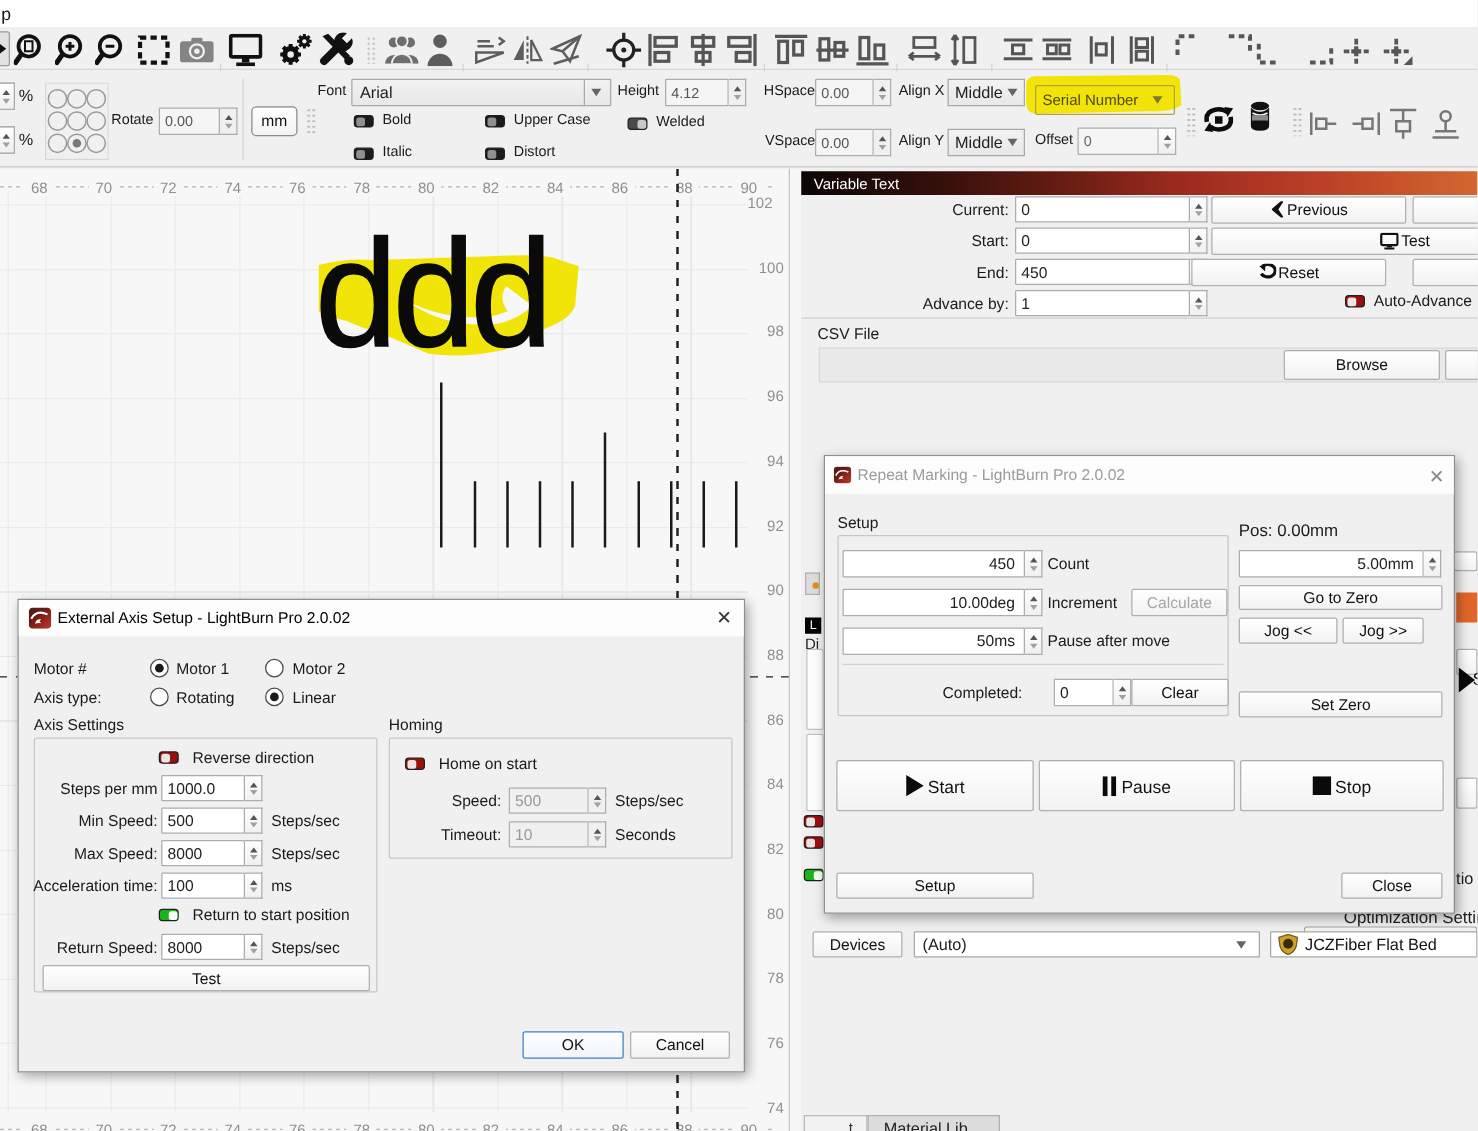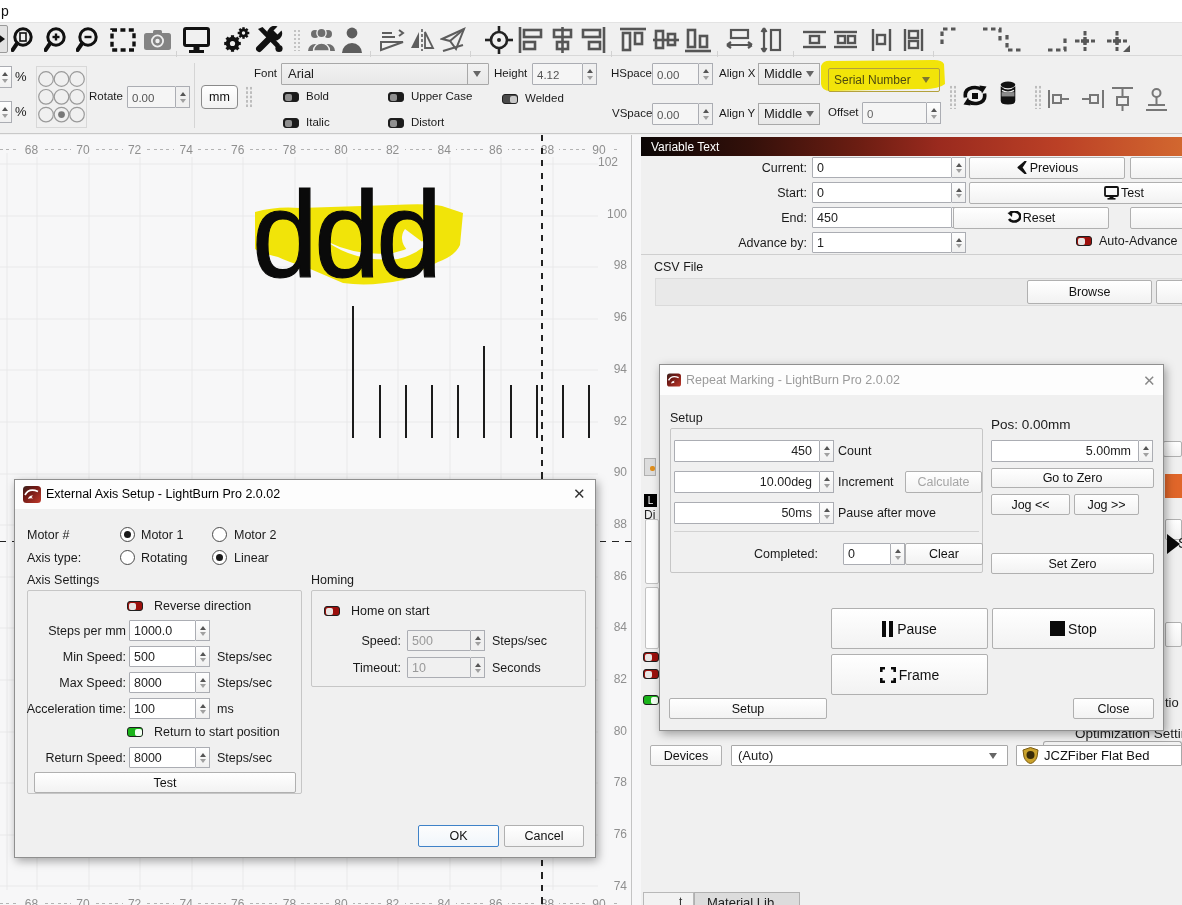--- a/index.html
+++ b/index.html
@@ -699,27 +699,25 @@
 <div class="inp" style="left:183px;top:178px;width:48px;height:22px;">0</div>
 <div class="spin" style="left:231px;top:178px;height:22px;"></div>
 <div class="btn" style="left:245px;top:178px;width:78px;height:22px;">Clear</div>
 <div class="lbl" style="position:absolute;left:331px;top:52px;font-size:13.5px;">Pos: 0.00mm</div>
 <div class="inp" style="left:331px;top:75px;width:148px;height:22px;text-align:right;padding-right:7px;">5.00mm</div>
 <div class="spin" style="left:479px;top:75px;height:22px;"></div>
 <div class="btn" style="left:331px;top:103px;width:163px;height:20px;">Go to Zero</div>
 <div class="btn" style="left:331px;top:129px;width:79px;height:21px;">Jog &lt;&lt;</div>
 <div class="btn" style="left:414px;top:129px;width:65px;height:21px;">Jog &gt;&gt;</div>
 <div class="btn" style="left:331px;top:188px;width:163px;height:21px;">Set Zero</div>
+<div class="btn" style="left:9px;top:243px;width:158px;height:41px;font-size:14px;"><svg width="15" height="17" viewBox="0 0 15 17" style="margin-right:3px">
+        <path d="M1 0 L15 8.5 L1 17 Z" fill="#0a0a0a"></path>
+      </svg>Start</div>
 <div class="btn" style="left:171px;top:243px;width:157px;height:41px;font-size:14px;"><svg width="11" height="16" viewBox="0 0 11 16" style="margin-right:4px">
         <rect x="0" y="0" width="4" height="16" fill="#0a0a0a"></rect>
         <rect x="7" y="0" width="4" height="16" fill="#0a0a0a"></rect>
       </svg>Pause</div>
 <div class="btn" style="left:332px;top:243px;width:163px;height:41px;font-size:14px;"><svg width="15" height="15" viewBox="0 0 15 15" style="margin-right:3px">
         <rect width="15" height="15" fill="#0a0a0a"></rect>
       </svg>Stop</div>
-<div class="btn" style="left:171px;top:289px;width:157px;height:41px;font-size:14px;"><svg width="16" height="16" viewBox="0 0 16 16" style="margin-right:3px">
-        <g stroke="#0a0a0a" stroke-width="2.6" fill="none">
-          <path d="M1.3 5 L1.3 1.3 L5 1.3 M11 1.3 L14.7 1.3 L14.7 5 M14.7 11 L14.7 14.7 L11 14.7 M5 14.7 L1.3 14.7 L1.3 11"></path>
-        </g>
-      </svg>Frame</div>
 <div class="btn" style="left:9px;top:333px;width:158px;height:21px;">Setup</div>
 <div class="btn" style="left:413px;top:333px;width:81px;height:21px;">Close</div>
 </div>
 
 </body></html>

